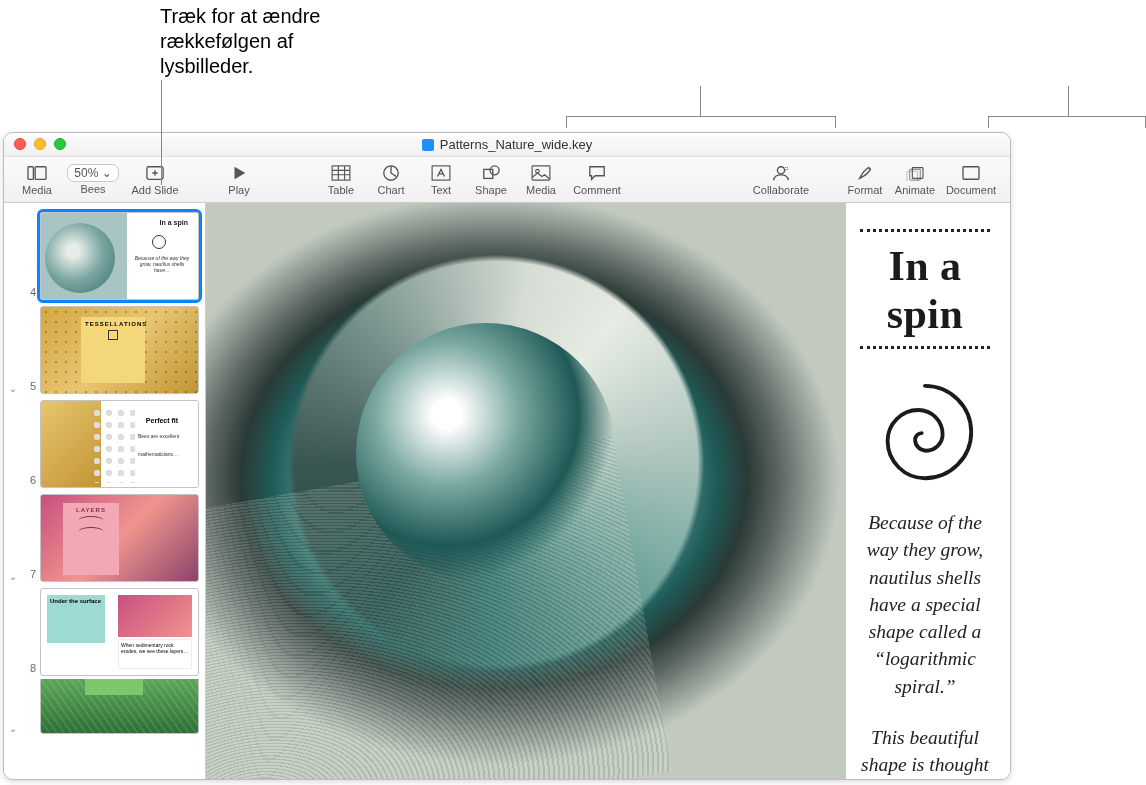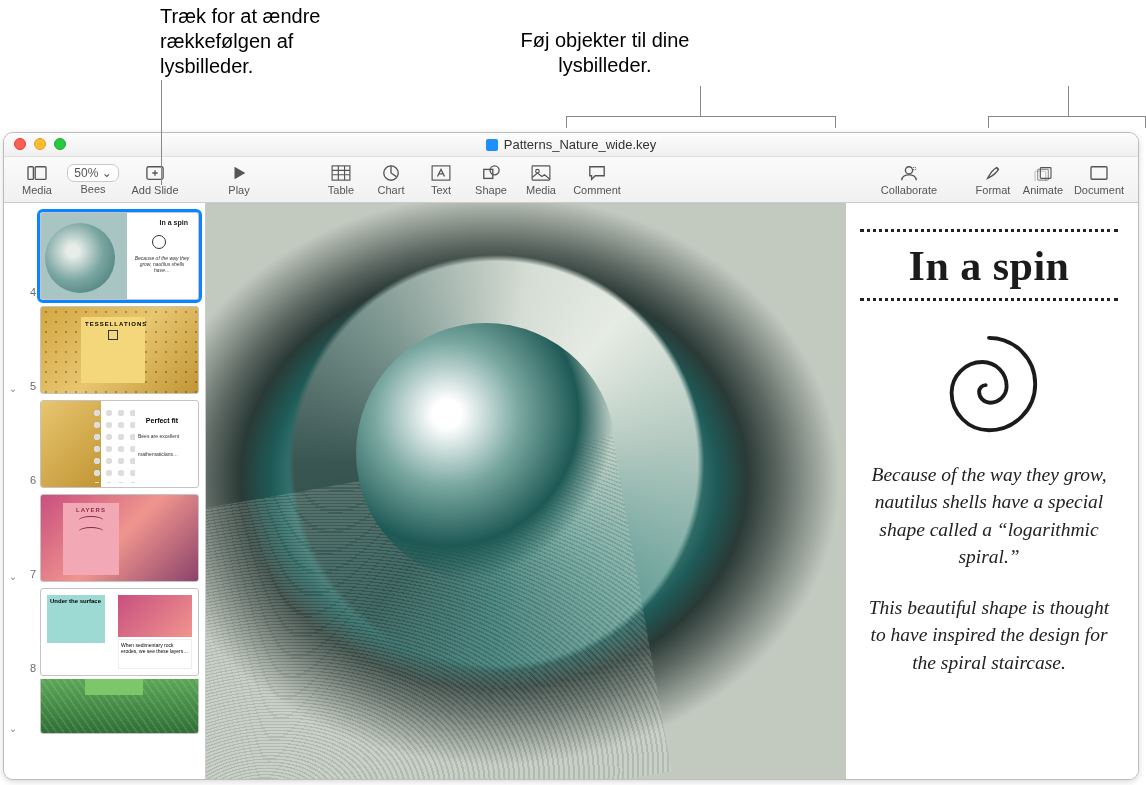--- a/index.html
+++ b/index.html
@@ -47,21 +47,21 @@
   }
   .leader-1 { left: 113px; top: 80px; height: 105px; }
   .leader-2 { left: 652px; top: 86px; height: 30px; }
   .leader-3 { left: 1020px; top: 86px; height: 30px; }
 
   
   .app-window {
     position: absolute;
     left: 3px;
     top: 132px;
-    width: 1136px;
+    width: 1008px;
     height: 648px;
     border: 1px solid #bcbcbc;
     border-radius: 10px;
     overflow: hidden;
     background: #f7f7f7;
     box-shadow: 0 2px 6px rgba(0,0,0,0.15);
   }
 
   .titlebar {
     height: 24px;
@@ -327,21 +327,20 @@
     color: #222;
     margin: 14px auto 24px;
     max-width: 256px;
   }
 </style>
 </head>
 <body>
 
 <div class="callouts">
   <div class="callout callout-1">Træk for at ændre rækkefølgen af lysbilleder.</div>
-  <div class="callout callout-2">Føj objekter til dine lysbilleder.</div>
 
   <div class="leader leader-1"></div>
   <div class="leader leader-2"></div>
   <div class="leader leader-3"></div>
   <div class="bracket bracket-2"></div>
   <div class="bracket bracket-3"></div>
 </div>
 
 <div class="app-window">
 

